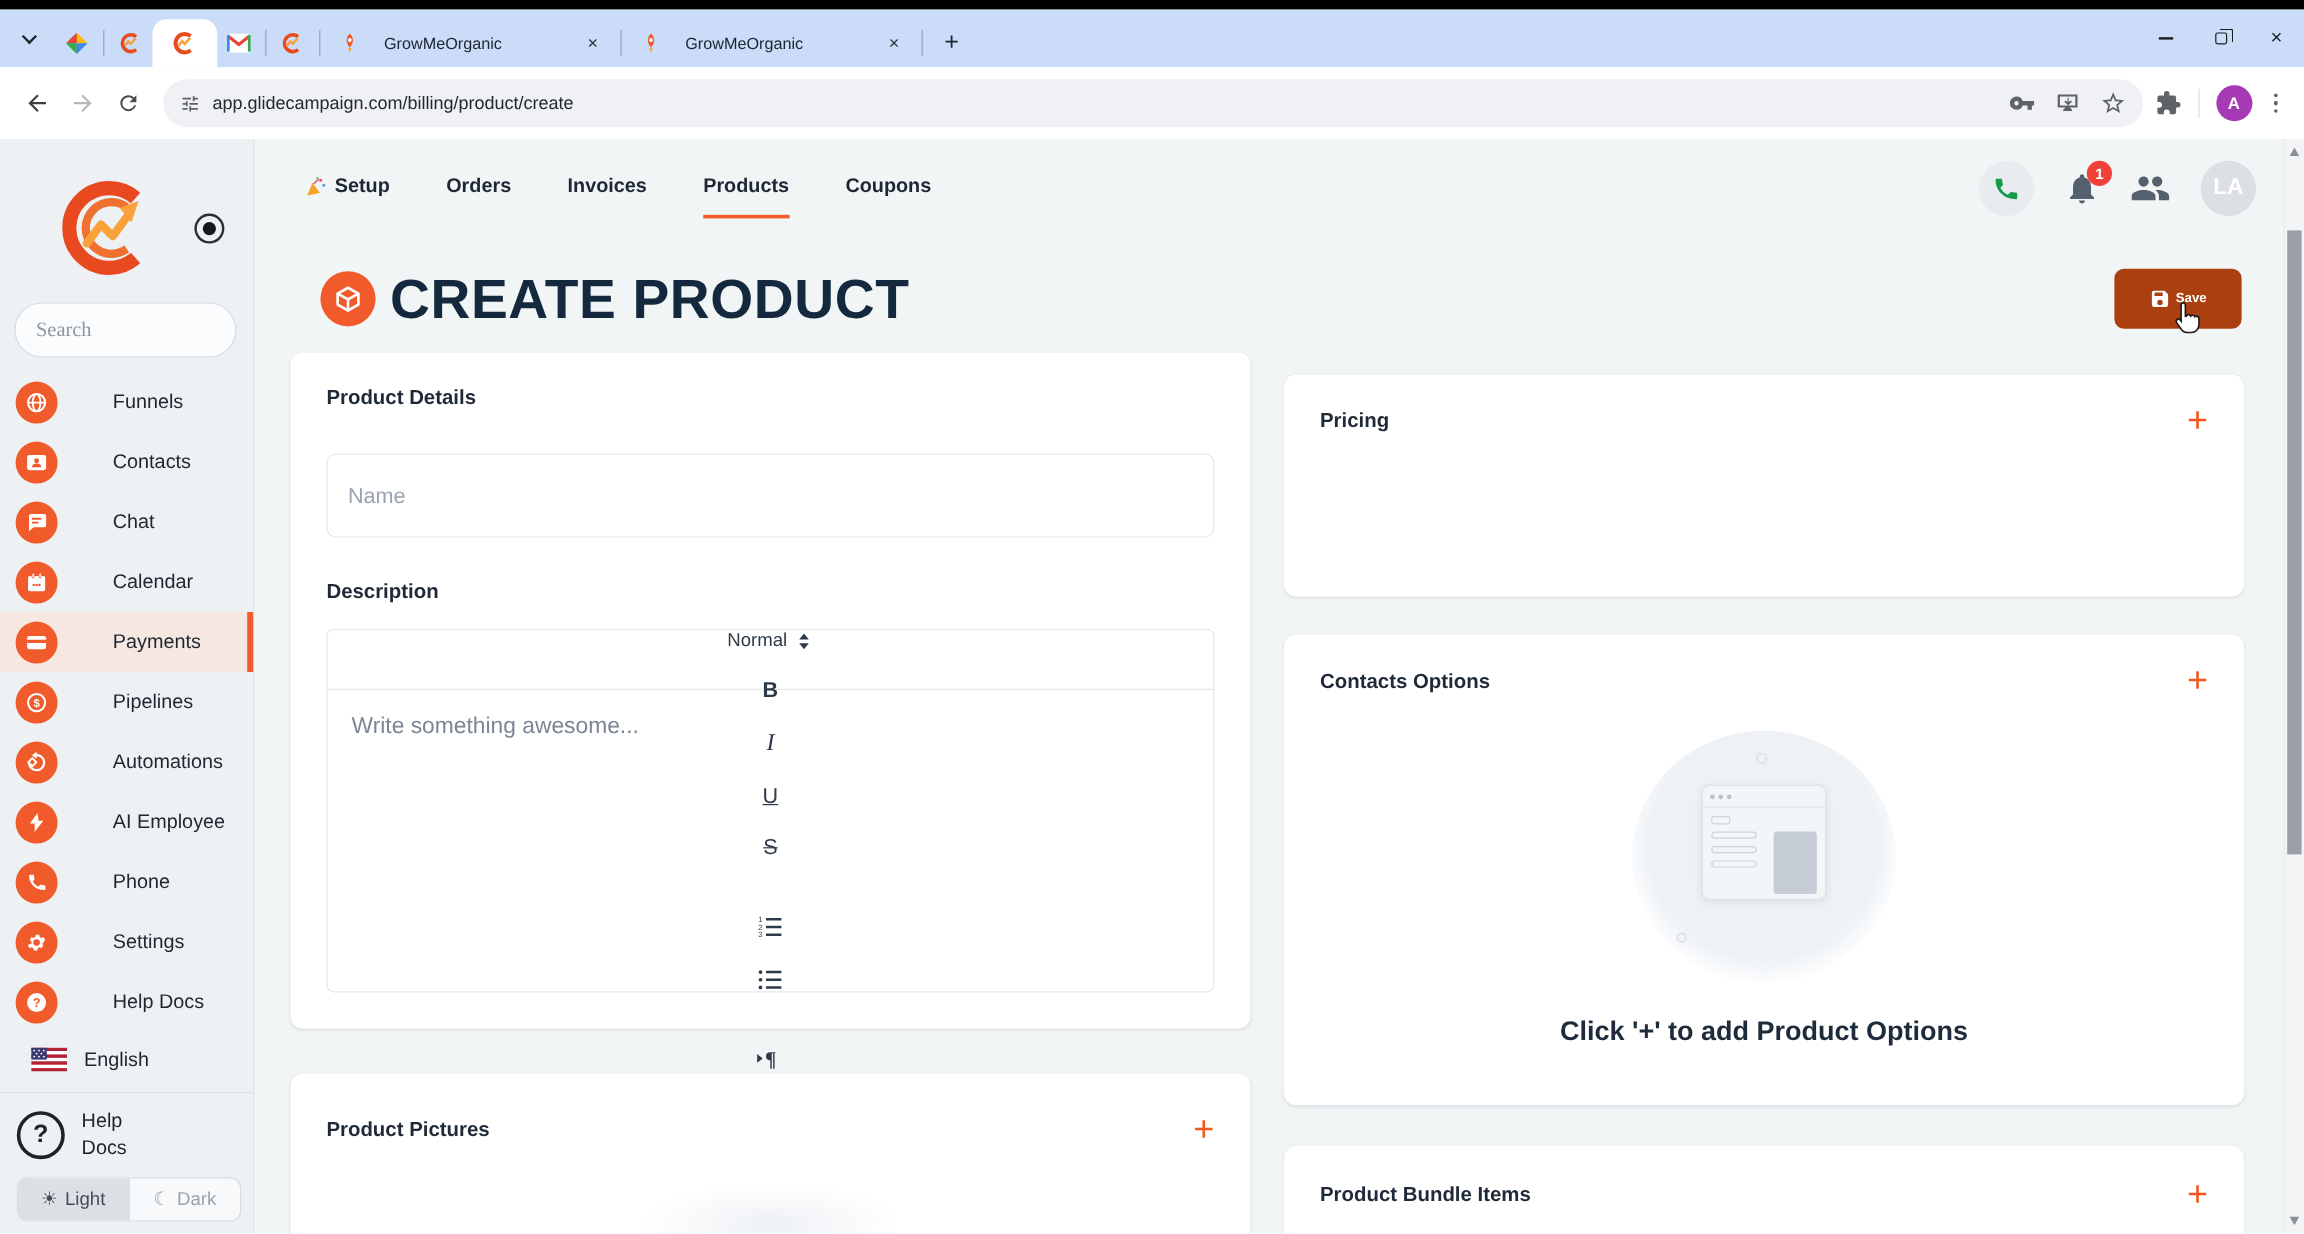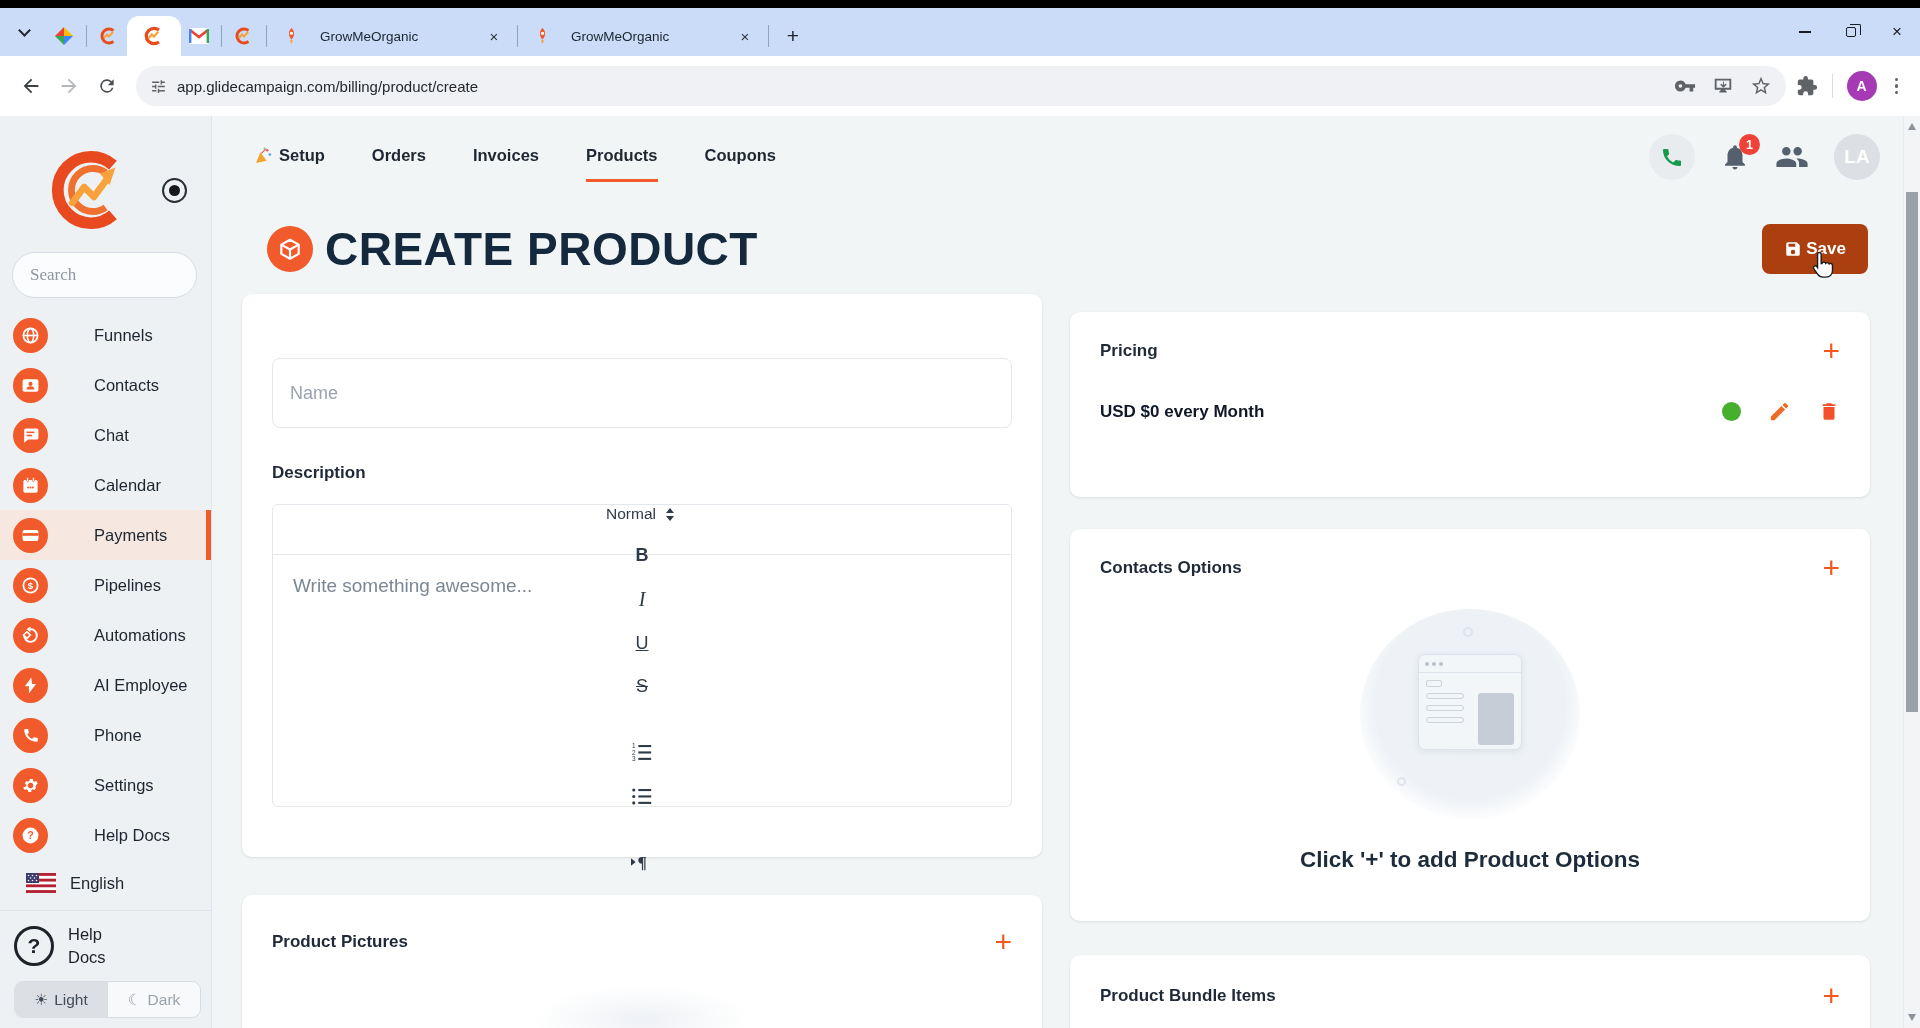--- a/index.html
+++ b/index.html
@@ -68,21 +68,21 @@
   .roundbtn { width:46px; height:46px; border-radius:50%; background:#e9ecef; display:flex; align-items:center; justify-content:center; }
   .bellwrap { position:relative; }
   .badge { position:absolute; top:-8px; right:-10px; min-width:21px; height:21px; border-radius:50%; background:#f04238; color:#fff; font-size:12.5px; font-weight:bold; display:flex; align-items:center; justify-content:center; }
   .user-avatar { width:46px; height:46px; border-radius:50%; background:#dce0e4; color:#fff; font-size:19px; font-weight:bold; display:flex; align-items:center; justify-content:center; }
 
   
   .page-head { position:absolute; left:267px; top:222px; right:52px; display:flex; align-items:center; justify-content:space-between; }
   .ph-left { display:flex; align-items:center; gap:12px; }
   .ph-icon { width:46px; height:46px; border-radius:50%; background:#f15b2b; display:flex; align-items:center; justify-content:center; }
   .ph-title { font-size:46px; font-weight:800; color:#15293e; letter-spacing:.5px; }
-  .save-btn { width:106px; height:50px; background:#ab3f10; border:none; border-radius:8px; color:#fff; font-size:17px; font-weight:bold; display:flex; align-items:center; justify-content:center; gap:4px; font-family:"Liberation Sans",sans-serif; cursor:pointer; }
+  .save-btn { width:106px; height:50px; background:#ab3f10; border:none; border-radius:8px; color:#fff; font-size:11px; font-weight:bold; display:flex; align-items:center; justify-content:center; gap:4px; font-family:"Liberation Sans",sans-serif; cursor:pointer; }
   .cursor-hand { position:absolute; left:1808px; top:250px; z-index:40; }
 
   
   .card { position:absolute; background:#fff; border-radius:10px; box-shadow:0 1px 3px rgba(16,24,40,.10); }
   .card-h { font-size:17px; font-weight:bold; color:#1f2937; }
   .plus { font-size:30px; font-weight:300; color:#f2581d; line-height:22px; cursor:pointer; background:none; border:none; font-family:"Liberation Sans",sans-serif; }
   .card-head-row { display:flex; align-items:center; justify-content:space-between; }
 
   #card-details { left:242px; top:294px; width:800px; height:563px; padding:28px 30px; }
   .name-input { margin-top:36px; width:100%; height:70px; border:1.5px solid #e4e7eb; border-radius:8px; font-size:18px; padding:0 17px; color:#2b3644; outline:none; font-family:"Liberation Sans",sans-serif; background:#fff; }
@@ -501,20 +501,21 @@
           <path d="M17 3H5a2 2 0 0 0-2 2v14a2 2 0 0 0 2 2h14a2 2 0 0 0 2-2V7l-4-4zm-5 16a3 3 0 1 1 0-6 3 3 0 0 1 0 6zm3-10H6V5h9v4z" fill="#fff"></path>
         </svg>
       <span>Save</span>
     </button>
   </div>
   <svg class="cursor-hand" width="30" height="32" viewBox="0 0 24 26">
     <path d="M9 2c.9 0 1.5.7 1.5 1.5V11h.7c.2-.7.9-1.2 1.7-1.1.6.1 1.1.5 1.3 1 .3-.4.8-.7 1.4-.6.7.1 1.2.5 1.4 1 .2-.2.6-.4 1-.4 1 0 1.7.8 1.7 1.8v3.8c0 3.2-2.1 5.5-5.3 5.5h-2.3c-1.9 0-3.5-.9-4.5-2.4l-3-4.3c-.5-.7-.3-1.6.3-2.1.7-.5 1.6-.4 2.1.3l.6.8V3.5C7.5 2.7 8.1 2 9 2z" fill="#fff" stroke="#1b1b1b" stroke-width="1.1"></path>
   </svg>
 
   <div class="card" id="card-details">
+    <div class="card-h">Product Details</div>
     <input class="name-input" placeholder="Name" style="">
     <div class="card-h desc-label">Description</div>
     <div class="editor">
       <div class="ql-toolbar">
         <span class="fmt">
           <span>Normal</span>
           <span class="updown">
               <i class="up"></i>
               <i class="dn"></i>
             </span>
@@ -580,32 +581,20 @@
       <div class="card-h">Product Pictures</div>
       <button class="plus">+</button>
     </div>
     <div class="pic-blob"></div>
   </div>
 
   <div class="card" id="card-pricing">
     <div class="card-head-row">
       <div class="card-h">Pricing</div>
       <button class="plus">+</button>
-    </div>
-    <div class="price-row">
-      <span class="price-label">USD $0 every Month</span>
-      <span class="price-actions">
-        <span class="green-dot"></span>
-        <svg width="23" height="23" viewBox="0 0 24 24">
-            <path d="M3 17.25V21h3.75L17.81 9.94l-3.75-3.75L3 17.25zM20.71 7.04a1 1 0 0 0 0-1.41l-2.34-2.34a1 1 0 0 0-1.41 0l-1.83 1.83 3.75 3.75 1.83-1.83z" fill="#f06a21"></path>
-          </svg>
-        <svg width="22" height="23" viewBox="0 0 24 24">
-            <path d="M6 19a2 2 0 0 0 2 2h8a2 2 0 0 0 2-2V7H6v12zM19 4h-3.5l-1-1h-5l-1 1H5v2h14V4z" fill="#f4502c"></path>
-          </svg>
-      </span>
     </div>
   </div>
 
   <div class="card" id="card-options">
     <div class="card-head-row">
       <div class="card-h">Contacts Options</div>
       <button class="plus">+</button>
     </div>
     <div class="opt-illo">
       <div class="blob"></div>

